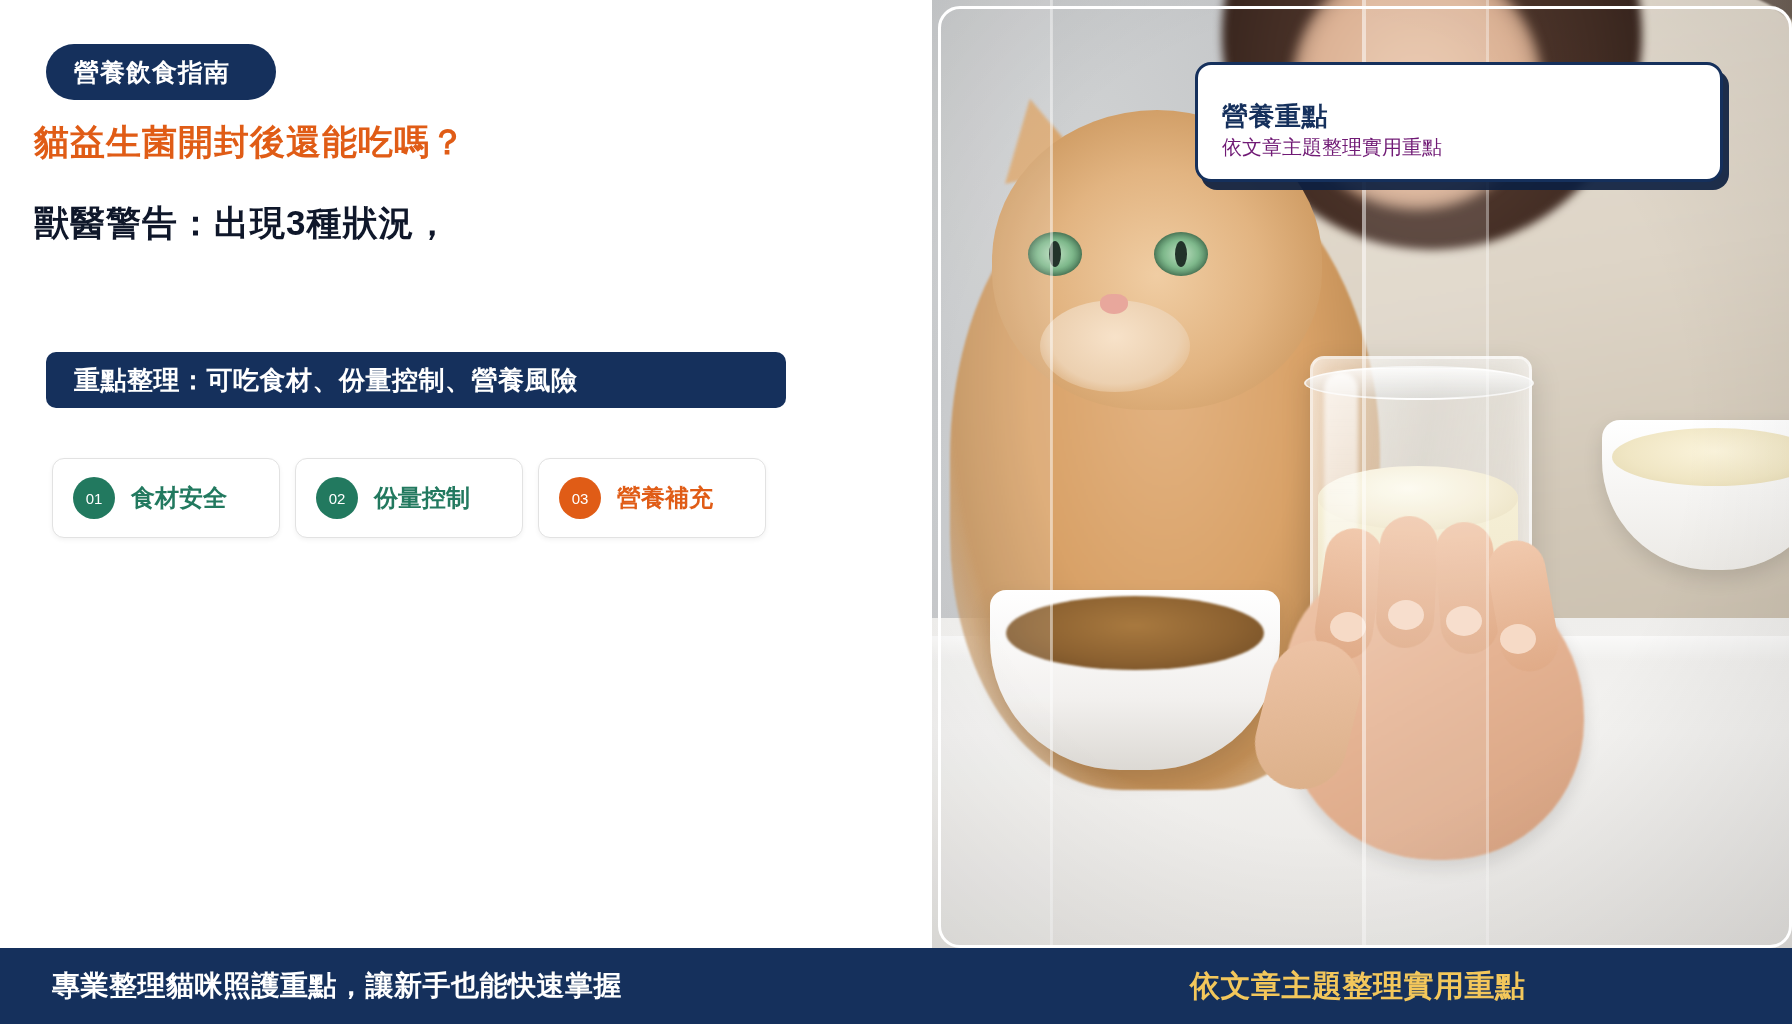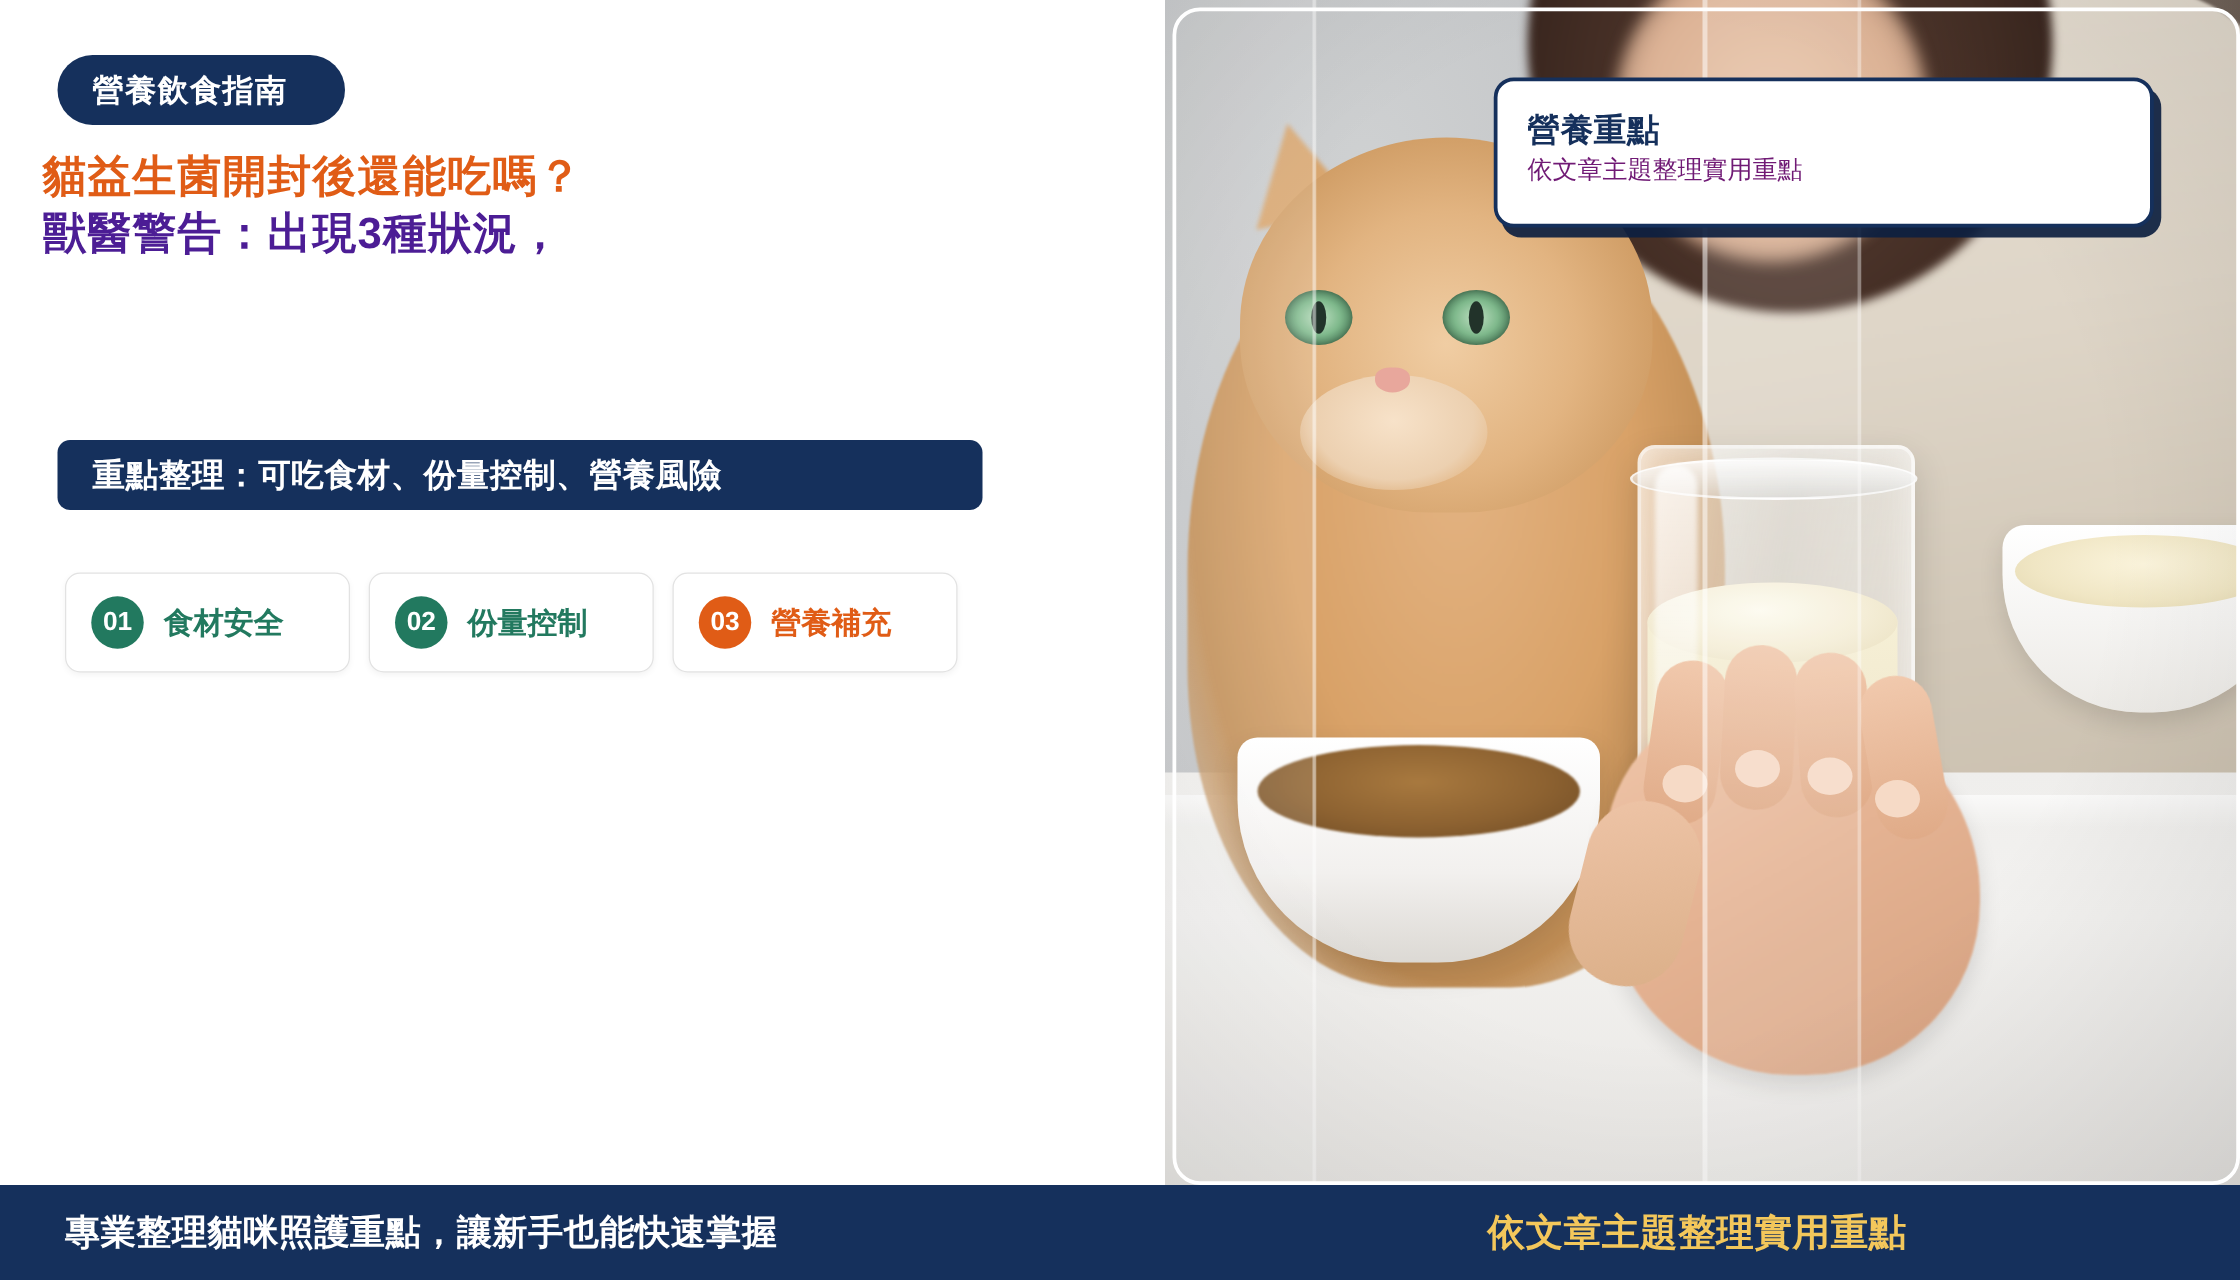--- a/index.html
+++ b/index.html
@@ -179,54 +179,54 @@
     display:flex;align-items:center;
     padding:0 46px 0 28px;border-radius:28px;
     background:#15305c;color:#ffffff;
     font-size:25px;font-weight:700;letter-spacing:1px;
   }
   .title{
     position:absolute;left:34px;top:120px;width:760px;
     font-size:35px;font-weight:800;line-height:1.28;letter-spacing:1px;
   }
   .title .l1{color:#e05c16;display:block;}
-  .title .l2{color:#4c1d95;display:block;}
+  .title .l2{color:#0f172a;display:block;margin-top:36px;}
   .title .l3{color:#15305c;display:block;text-indent:30px;}
 
   .subbar{
     position:absolute;left:46px;top:352px;width:740px;height:56px;
     background:#15305c;border-radius:10px;
     display:flex;align-items:center;
     color:#ffffff;font-size:26px;font-weight:700;letter-spacing:.5px;
     padding-left:28px;box-sizing:border-box;
   }
 
   .chips{position:absolute;left:52px;top:458px;display:flex;gap:15px;}
   .chip{
     width:228px;height:80px;border:1.5px solid #e2e2e2;border-radius:12px;
     background:#ffffff;box-shadow:0 2px 5px rgba(0,0,0,.05);
     display:flex;align-items:center;padding-left:20px;box-sizing:border-box;
   }
   .chip-num{
     width:42px;height:42px;border-radius:50%;
     display:flex;align-items:center;justify-content:center;
-    color:#ffffff;font-size:21px;font-weight:700;flex:0 0 auto;
+    color:#ffffff;font-size:15px;font-weight:400;flex:0 0 auto;
   }
   .chip-num.teal{background:#22795f;}
   .chip-num.orange{background:#e05c16;}
   .chip-label{margin-left:16px;font-size:24px;font-weight:800;}
   .chip-label.teal{color:#22795f;}
   .chip-label.orange{color:#e05c16;}
 
   
   .ov-card{
     position:absolute;left:1195px;top:62px;width:528px;height:120px;
     background:#ffffff;border:3px solid #15305c;border-radius:16px;
     box-shadow:6px 8px 0 rgba(13,32,64,.92);
-    padding:22px 24px;box-sizing:border-box;
+    padding:34px 24px;box-sizing:border-box;
   }
   .ov-title{color:#15305c;font-size:26px;font-weight:800;letter-spacing:.5px;}
   .ov-sub{color:#701a75;font-size:20px;}
 
   
   .footer{
     position:absolute;left:0;bottom:0;width:1792px;height:76px;
     background:#15305c;display:flex;align-items:center;
   }
   .footer-text{

